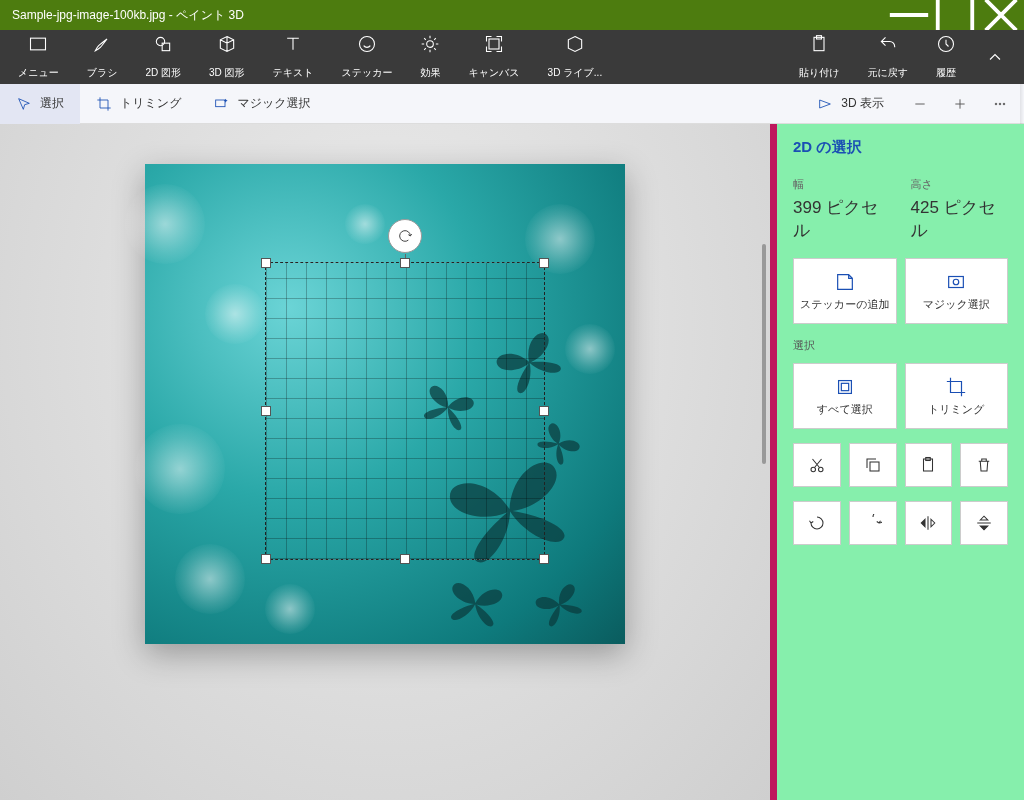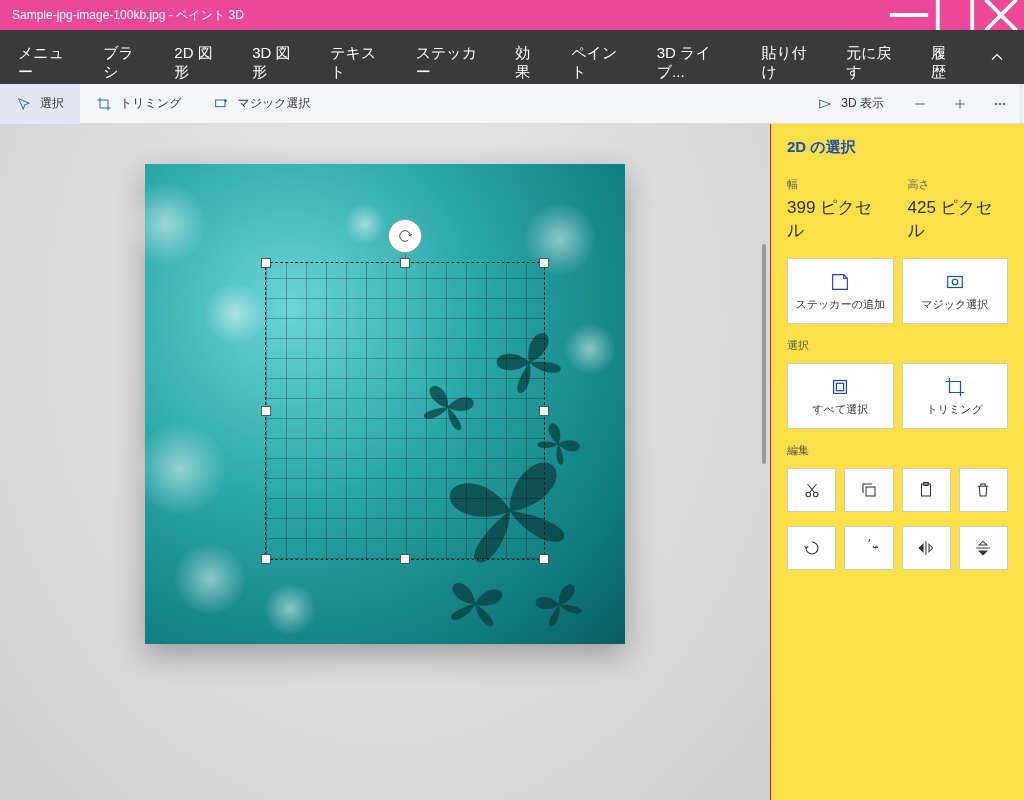--- a/index.html
+++ b/index.html
@@ -1,23 +1,23 @@
 <!DOCTYPE html>
 <html><head>
 <meta charset="utf-8">
 <style>
 *{box-sizing:border-box;margin:0;padding:0;font-family:"Yu Gothic UI","Meiryo",sans-serif;user-select:none}
 body{width:1024px;height:800px;overflow:hidden;background:#5a5a5a}
 .window{width:1024px;height:800px;background:#e8e8e8;display:flex;flex-direction:column}
-.titlebar{height:30px;background:#ec4899;color:#fff;display:flex;align-items:center;padding-left:12px;font-size:12px}
+.titlebar{height:30px;background:#4d7c0f;color:#fff;display:flex;align-items:center;padding-left:12px;font-size:12px}
 .titlebar .title{flex:1}
 .titlebar .ctl{width:46px;height:30px;display:flex;align-items:center;justify-content:center;color:#fff;font-size:11px}
 .ctl svg{stroke:#fff;fill:none;stroke-width:1}
 .ribbon{height:54px;background:#3a3a3a;display:flex;align-items:center;padding:0 4px;color:#fff}
-.ribbon .tab{display:flex;flex-direction:column;align-items:center;justify-content:center;padding:4px 14px;font-size:15px;gap:12px;height:54px;cursor:pointer}
+.ribbon .tab{display:flex;flex-direction:column;align-items:center;justify-content:center;padding:4px 14px;font-size:10px;gap:12px;height:54px;cursor:pointer}
 .ribbon .tab.disabled{opacity:.35}
 .ribbon .spacer{flex:1}
 .ribbon svg{width:20px;height:20px;stroke:#fff;fill:none;stroke-width:1.3}
 .ribbon .chev{width:50px;display:flex;align-items:center;justify-content:center}
 .subbar{height:40px;background:#f5f6fa;display:flex;align-items:center;border-bottom:1px solid #ddd}
 .subbar .sbtn{display:flex;align-items:center;gap:8px;padding:0 16px;height:40px;font-size:12px;color:#333;cursor:pointer}
 .subbar .sbtn.active{background:#e3e6f3}
 .subbar .sbtn svg{width:16px;height:16px;stroke:#1a4fb4;fill:none;stroke-width:1.3}
 .subbar .grow{flex:1}
 .subbar .ibtn{width:40px;height:40px;display:flex;align-items:center;justify-content:center;cursor:pointer}
@@ -29,21 +29,21 @@
 .bokeh{position:absolute;border-radius:50%;background:radial-gradient(circle,rgba(255,255,255,.5) 0%,rgba(255,255,255,.15) 50%,transparent 75%)}
 .butterfly{position:absolute;transform-origin:center}
 .butterfly svg{fill:#0a3a3c;opacity:.7}
 .sel{position:absolute;border:1.5px dashed #fff;outline:1.5px dashed #222;outline-offset:-1px}
 .selgrid{position:absolute;inset:0;background-image:repeating-linear-gradient(0deg,rgba(0,0,0,.25) 0,rgba(0,0,0,.25) 1px,transparent 1px,transparent 20px),repeating-linear-gradient(90deg,rgba(0,0,0,.25) 0,rgba(0,0,0,.25) 1px,transparent 1px,transparent 20px)}
 .handle{position:absolute;width:10px;height:10px;background:#fff;border:1px solid #555}
 .rot{position:absolute;left:50%;top:-44px;transform:translateX(-50%);width:34px;height:34px;border-radius:50%;background:#fff;border:1px solid #999;display:flex;align-items:center;justify-content:center}
 .rot::after{content:"";position:absolute;top:34px;width:1px;height:10px;background:#666}
 .rot svg{width:16px;height:16px;stroke:#444;fill:none;stroke-width:1.5}
 .vscroll{position:absolute;right:4px;top:120px;width:4px;height:220px;background:#999;border-radius:2px}
-.panel{width:254px;background:#fde047;border-left:1px solid #be185d;padding:14px 16px;overflow-y:auto;font-size:12px;color:#333}
+.panel{width:254px;background:#86efac;border-left:7px solid #be185d;padding:14px 16px;overflow-y:auto;font-size:12px;color:#333}
 .panel h3{color:#1a4fb4;font-size:15px;font-weight:600;margin-bottom:20px}
 .panel .row{display:flex;gap:20px;margin-bottom:16px}
 .panel .field .lab{font-size:11px;color:#666;margin-bottom:4px}
 .panel .field .val{font-size:17px}
 .panel .grid2{display:grid;grid-template-columns:1fr 1fr;gap:8px;margin-bottom:14px}
 .panel .btn{border:1px solid #ccc;background:#fff;height:66px;display:flex;flex-direction:column;align-items:center;justify-content:center;gap:4px;font-size:11px;cursor:pointer}
 .panel .btn.single{grid-column:1/2}
 .panel .btn svg{width:22px;height:22px;stroke:#1a4fb4;fill:none;stroke-width:1.3}
 .panel .section{font-size:11px;color:#555;margin:6px 0 10px 0}
 .panel .grid4{display:grid;grid-template-columns:repeat(4,1fr);gap:8px;margin-bottom:14px}
@@ -118,21 +118,21 @@
           <circle cx="12" cy="12" r="4"></circle>
           <path d="M12 2v3M12 19v3M2 12h3M19 12h3M5 5l2 2M17 17l2 2M19 5l-2 2M5 19l2-2"></path>
         </svg>
         <span>効果</span>
       </div>
     <div class="tab">
         <svg viewBox="0 0 24 24">
           <rect x="6" y="6" width="12" height="12"></rect>
           <path d="M3 9V3h6M21 9V3h-6M3 15v6h6M21 15v6h-6"></path>
         </svg>
-        <span>ペイント</span>
+        <span>キャンバス</span>
       </div>
     <div class="tab">
         <svg viewBox="0 0 24 24">
           <path d="M12 3l8 4v10l-8 4-8-4V7z"></path>
         </svg>
         <span>3D ライブ...</span>
       </div>
     <div class="spacer"></div>
     <div class="tab">
         <svg viewBox="0 0 24 24">
@@ -294,21 +294,20 @@
             </svg>
             <span>すべて選択</span>
           </div>
         <div class="btn">
             <svg viewBox="0 0 24 24">
               <path d="M6 2v16h16M2 6h16v16"></path>
             </svg>
             <span>トリミング</span>
           </div>
       </div>
-      <div class="section">編集</div>
       <div class="grid4">
         <div class="sbtn4">
             <svg viewBox="0 0 24 24">
               <circle cx="7" cy="18" r="3"></circle>
               <circle cx="17" cy="18" r="3"></circle>
               <path d="M9 15L18 4M15 15L6 4"></path>
             </svg>
           </div>
         <div class="sbtn4">
             <svg viewBox="0 0 24 24">

